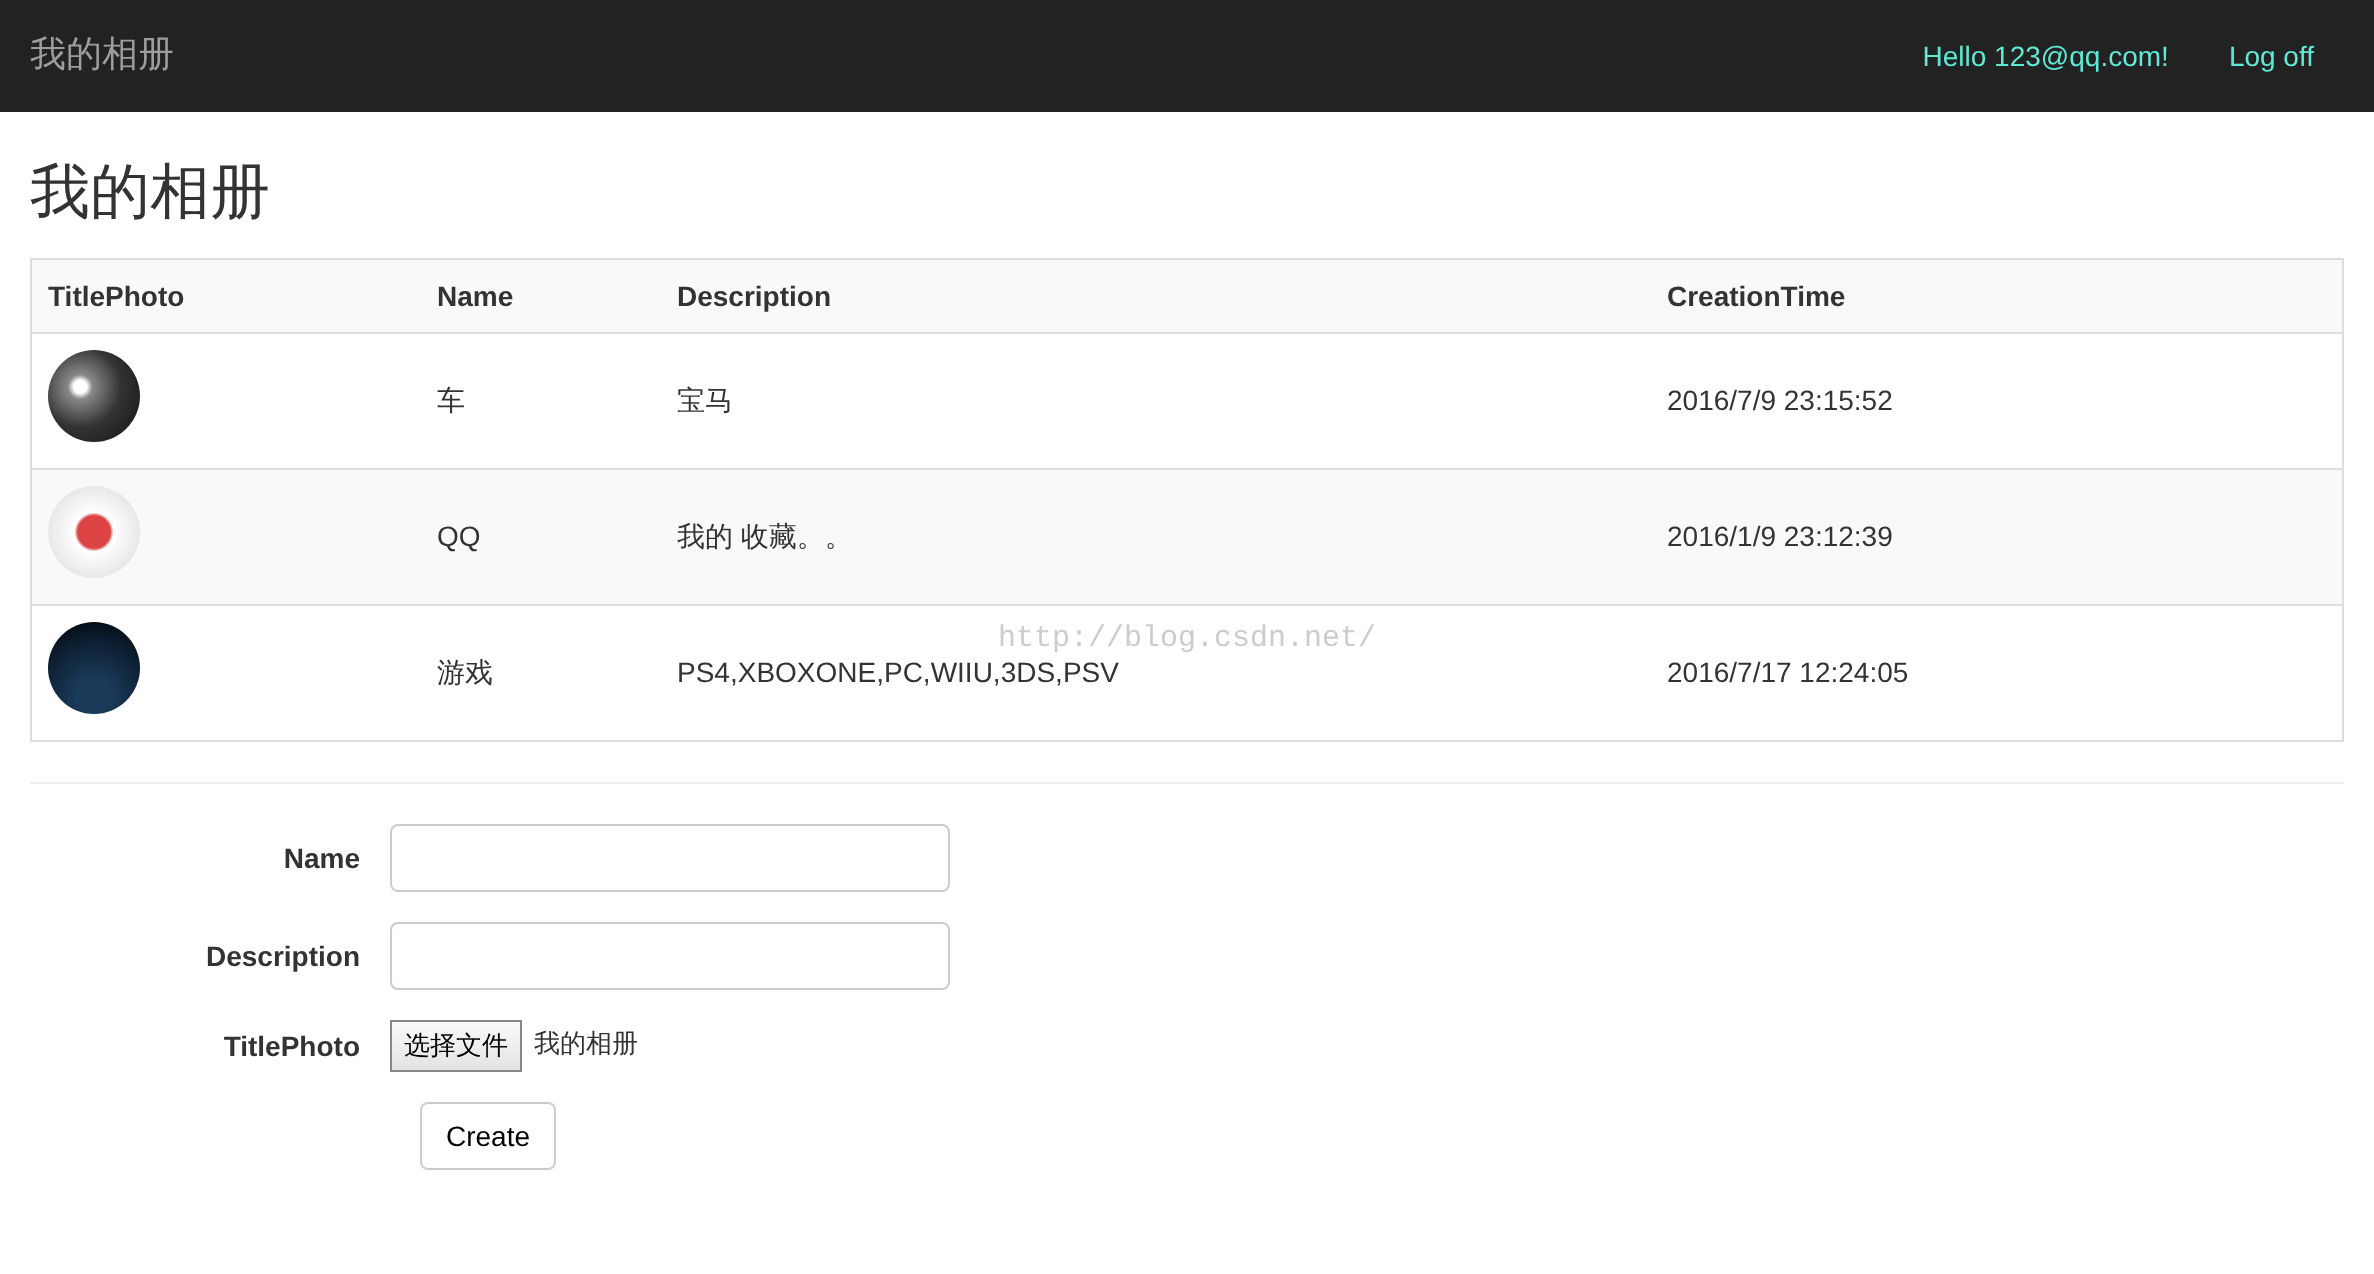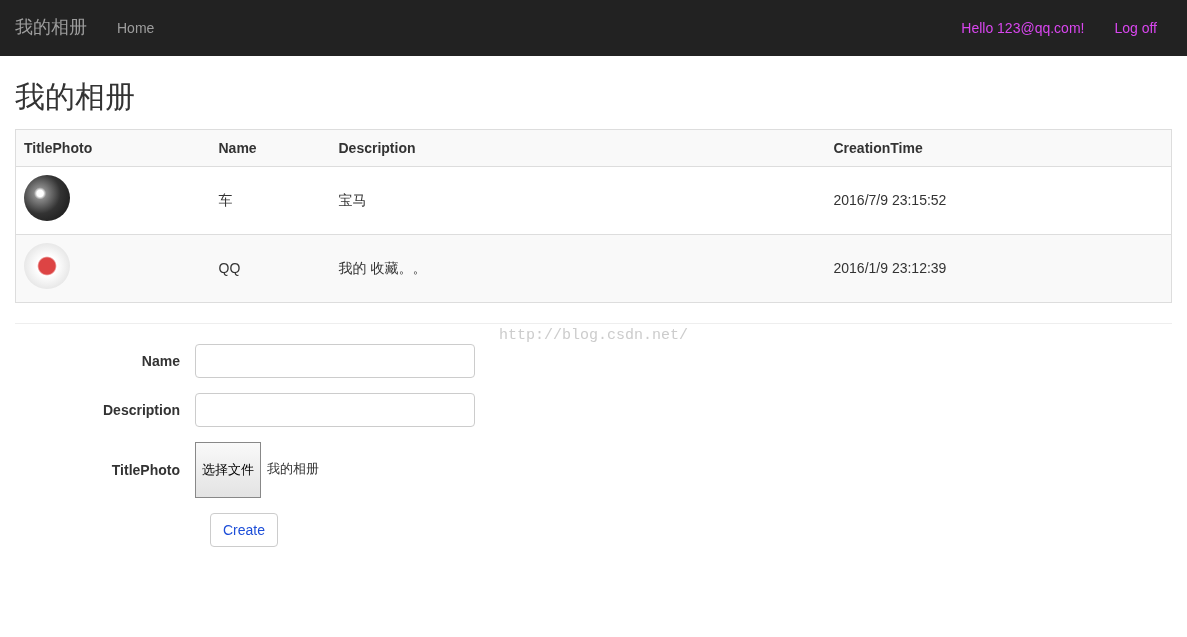--- a/index.html
+++ b/index.html
@@ -41,21 +41,21 @@
       color: #9d9d9d;
       padding: 15px;
       display: block;
       text-decoration: none;
     }
     .navbar-right {
       display: flex;
       align-items: center;
     }
     .navbar-right a {
-      color: #d946ef;
+      color: #5eead4;
       padding: 15px;
       text-decoration: none;
     }
     .container {
       padding: 0 15px;
       margin: 0 auto;
       width: 100%;
     }
     h2.page-title {
       font-size: 30px;
@@ -137,66 +137,63 @@
     }
     .col-offset {
       margin-left: 195px;
     }
     .file-input-wrapper {
       display: flex;
       align-items: center;
       gap: 6px;
     }
     .file-button {
-      padding: 18px 6px;
+      padding: 3px 6px;
       font-size: 13px;
       border: 1px solid #888;
       background: linear-gradient(#f9f9f9, #e3e3e3);
       cursor: pointer;
     }
     .file-status {
       font-size: 13px;
     }
     .btn-default {
       display: inline-block;
       padding: 6px 12px;
       font-size: 14px;
       font-weight: 400;
       line-height: 1.42857143;
       text-align: center;
       cursor: pointer;
       border: 1px solid #ccc;
       border-radius: 4px;
       background-color: #fff;
-      color: #1d4ed8;
+      color: #000000;
     }
     .watermark {
       position: absolute;
-      top: 325px;
+      top: 309px;
       left: 50%;
       transform: translateX(-50%);
       color: #ccc;
       font-family: "Courier New", monospace;
       font-size: 15px;
       pointer-events: none;
     }
     .col-td-1 { width: 195px; }
     .col-td-2 { width: 120px; }
     .col-td-3 { width: 495px; }
   </style>
 </head>
 <body>
 
 <nav class="navbar">
   <div class="navbar-left">
     <a class="navbar-brand">我的相册</a>
     <ul class="navbar-nav">
-      <li>
-          <a>Home</a>
-        </li>
     </ul>
   </div>
   <div class="navbar-right">
     <a>Hello 123@qq.com!</a>
     <a>Log off</a>
   </div>
 </nav>
 
 <div class="container">
   <h2 class="page-title">我的相册</h2>
@@ -216,20 +213,26 @@
         <td>车</td>
         <td>宝马</td>
         <td>2016/7/9 23:15:52</td>
       </tr>
       <tr>
         <td><span class="avatar avatar-2"></span></td>
         <td>QQ</td>
         <td>我的 收藏。。</td>
         <td>2016/1/9 23:12:39</td>
       </tr>
+      <tr>
+        <td><span class="avatar avatar-3"></span></td>
+        <td>游戏</td>
+        <td>PS4,XBOXONE,PC,WIIU,3DS,PSV</td>
+        <td>2016/7/17 12:24:05</td>
+      </tr>
     </tbody>
   </table>
 
   <div class="watermark">http://blog.csdn.net/</div>
 
   <hr>
 
   <div class="form-horizontal">
     <div class="form-group">
       <label class="control-label">Name</label>

